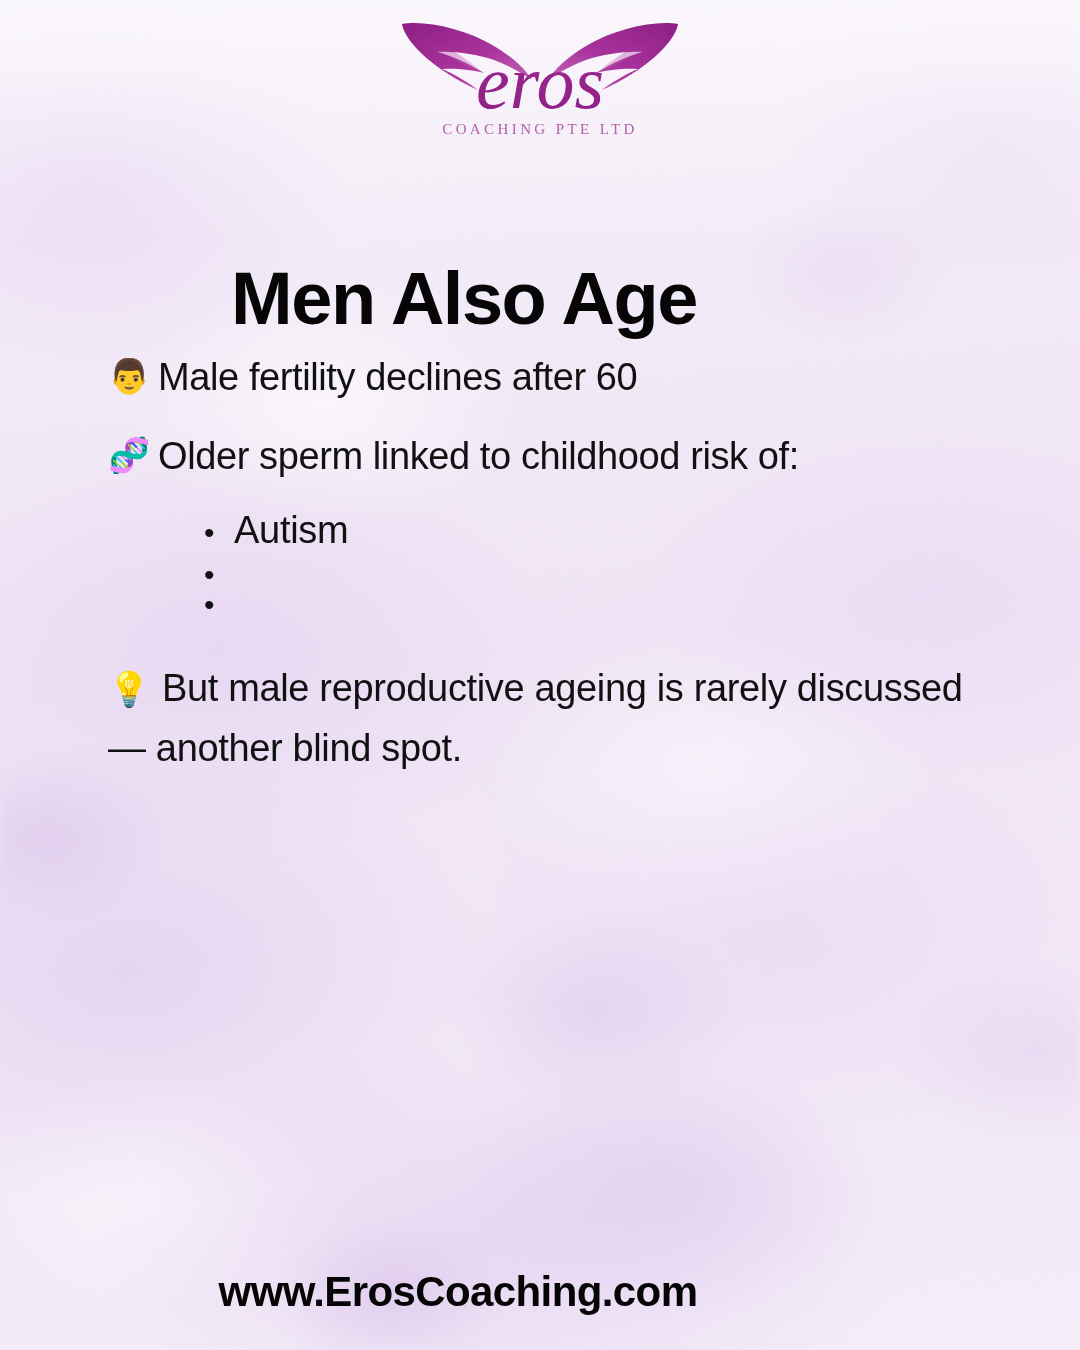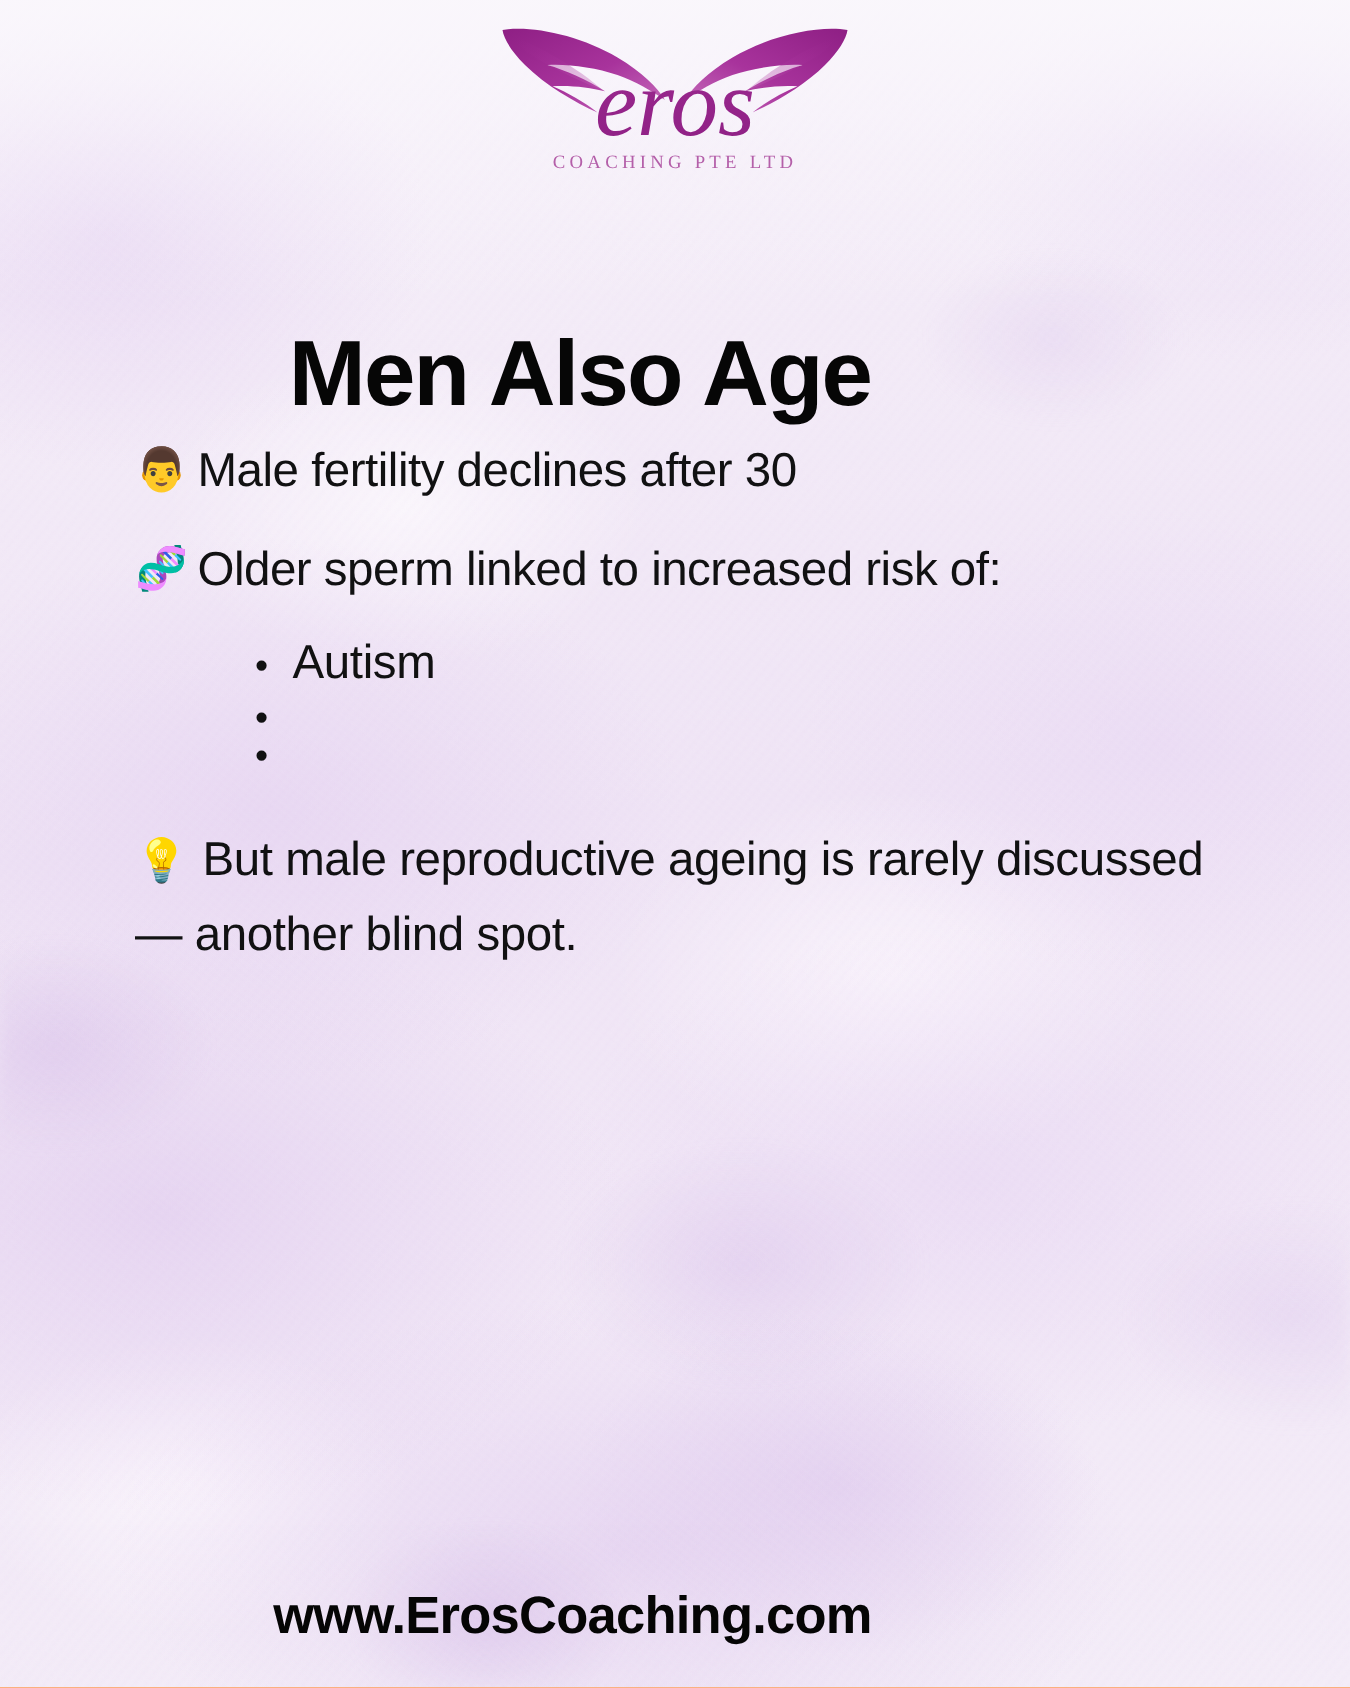--- a/index.html
+++ b/index.html
@@ -10,21 +10,21 @@
     width: 1080px;
     height: 1350px;
     overflow: hidden;
     font-family: "Liberation Sans", sans-serif;
   }
 
   #poster {
     position: relative;
     width: 1080px;
     height: 1350px;
-    background-color: #f97316;
+    background-color: #14b8a6;
     overflow: hidden;
   }
 
   
   .bg-layer {
     position: absolute;
     inset: 0;
     pointer-events: none;
   }
   .bg-base {
@@ -219,26 +219,26 @@
       <text x="150" y="124" text-anchor="middle" font-family="'Liberation Serif', serif" font-size="15" letter-spacing="3.4" fill="#b45fa9">COACHING PTE LTD</text>
     </svg>
   </div>
 
   <h1 id="headline">Men Also Age</h1>
 
   <div id="content">
 
     <div class="line" id="line-fertility">
       <span class="emo">👨</span>
-      <span class="txt">Male fertility declines after 30</span>
+      <span class="txt">Male fertility declines after 60</span>
     </div>
 
     <div class="line" id="line-sperm">
       <span class="emo">🧬</span>
-      <span class="txt">Older sperm linked to increased risk of:</span>
+      <span class="txt">Older sperm linked to childhood risk of:</span>
     </div>
 
     <ul id="risk-list">
       <li>
         <span class="dot">•</span>
         <span>Autism</span>
       </li>
       <li>
         <span class="dot">•</span>
       </li>

